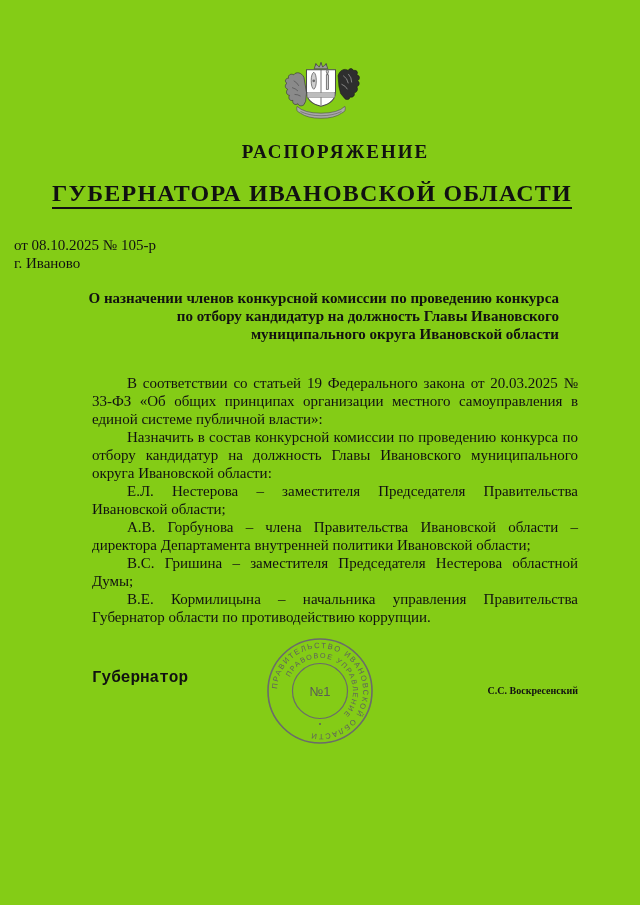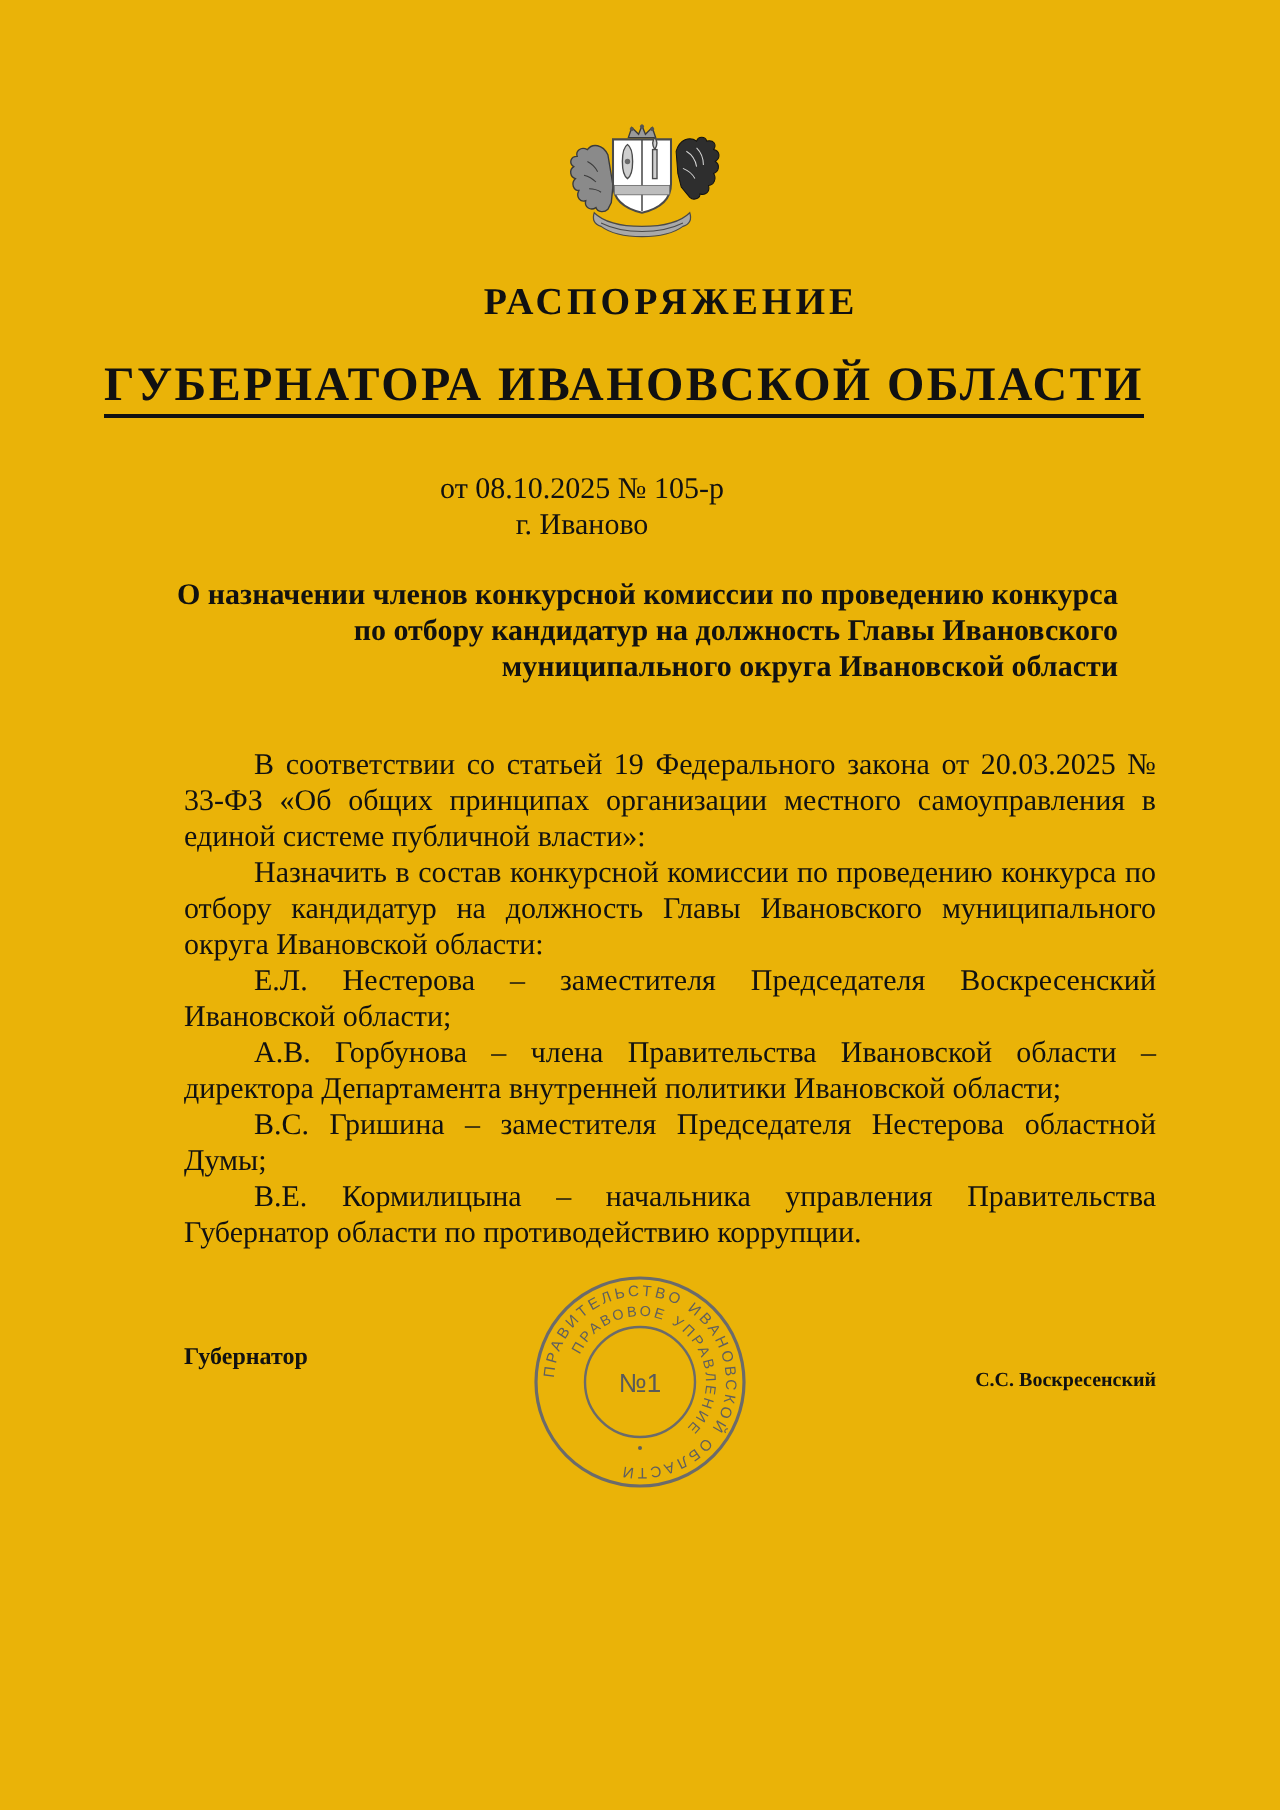--- a/index.html
+++ b/index.html
@@ -1,49 +1,49 @@
 <!DOCTYPE html>
 <html lang="ru"><head>
 <meta charset="utf-8">
 <style>
   html,body{margin:0;padding:0;background:#ffffff;}
   .page{
     position:relative;
     width:640px;height:905px;
-    background:#eab308;
+    background:#84cc16;
     font-family:"Liberation Serif","DejaVu Serif",serif;
     color:#111111;
     overflow:hidden;
   }
   .emblem{position:absolute;left:278px;top:62px;width:86px;height:58px;}
   .doc-type{
     position:absolute;top:141px;left:92px;width:487px;
     text-align:center;font-weight:bold;font-size:19px;letter-spacing:2px;
   }
   .doc-issuer{
     position:absolute;top:180px;left:52px;width:567px;
     text-align:left;font-weight:bold;font-size:24px;letter-spacing:1.2px;
   }
   .doc-issuer span{border-bottom:2px solid #111;padding-bottom:1px;}
   .date-block{
-    position:absolute;top:236px;left:0;width:582px;
-    text-align:center;font-size:15px;line-height:18px;
+    position:absolute;top:236px;left:14px;width:582px;
+    font-size:15px;line-height:18px;
   }
   .subject{
     position:absolute;top:289px;left:72px;width:487px;
     text-align:right;font-weight:bold;font-size:15px;line-height:18px;
   }
   .body-text{
     position:absolute;top:374px;left:92px;width:486px;
     font-size:15px;line-height:18px;text-align:justify;
   }
   .body-text p{margin:0;text-indent:35px;}
   .sig-position{
     position:absolute;left:92px;top:669px;
-    font-weight:bold;font-size:12px;line-height:19px;
+    font-weight:bold;font-size:16px;line-height:19px;font-family:Liberation Mono, monospace;
   }
   .sig-name{
     position:absolute;right:62px;top:685px;
     font-weight:bold;font-size:10px;
   }
   .stamp{position:absolute;left:265px;top:636px;width:110px;height:110px;}
   .stamp text{font-family:"Liberation Sans","DejaVu Sans",sans-serif;}
 </style>
 </head>
 <body>
@@ -92,21 +92,21 @@
 
   <div class="subject">
     <div>О назначении членов конкурсной комиссии по проведению конкурса</div>
     <div>по отбору кандидатур на должность Главы Ивановского</div>
     <div>муниципального округа Ивановской области</div>
   </div>
 
   <div class="body-text">
     <p>В соответствии со статьей 19 Федерального закона от 20.03.2025 № 33-ФЗ «Об общих принципах организации местного самоуправления в единой системе публичной власти»:</p>
     <p>Назначить в состав конкурсной комиссии по проведению конкурса по отбору кандидатур на должность Главы Ивановского муниципального округа Ивановской области:</p>
-    <p>Е.Л. Нестерова – заместителя Председателя Воскресенский Ивановской области;</p>
+    <p>Е.Л. Нестерова – заместителя Председателя Правительства Ивановской области;</p>
     <p>А.В. Горбунова – члена Правительства Ивановской области – директора Департамента внутренней политики Ивановской области;</p>
     <p>В.С. Гришина – заместителя Председателя Нестерова областной Думы;</p>
     <p>В.Е. Кормилицына – начальника управления Правительства Губернатор области по противодействию коррупции.</p>
   </div>
 
   <div class="sig-position">
     <div>Губернатор</div>
   </div>
   <div class="sig-name">С.С. Воскресенский</div>
 

